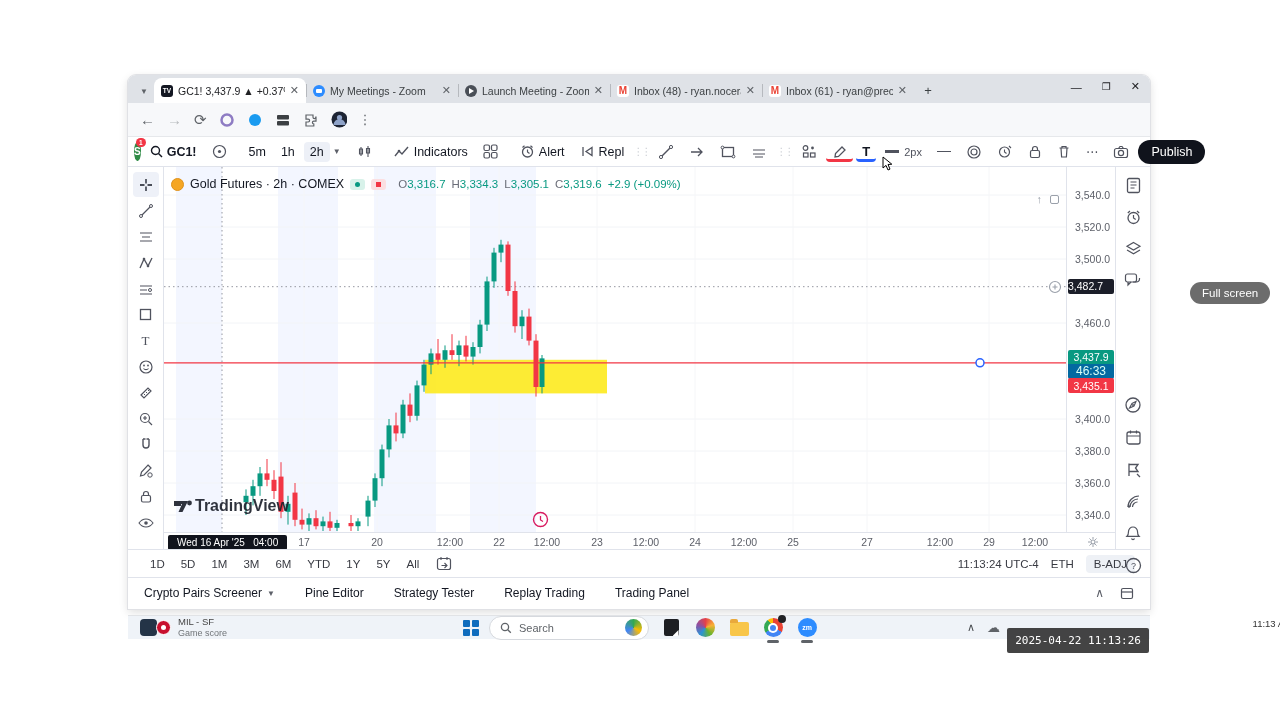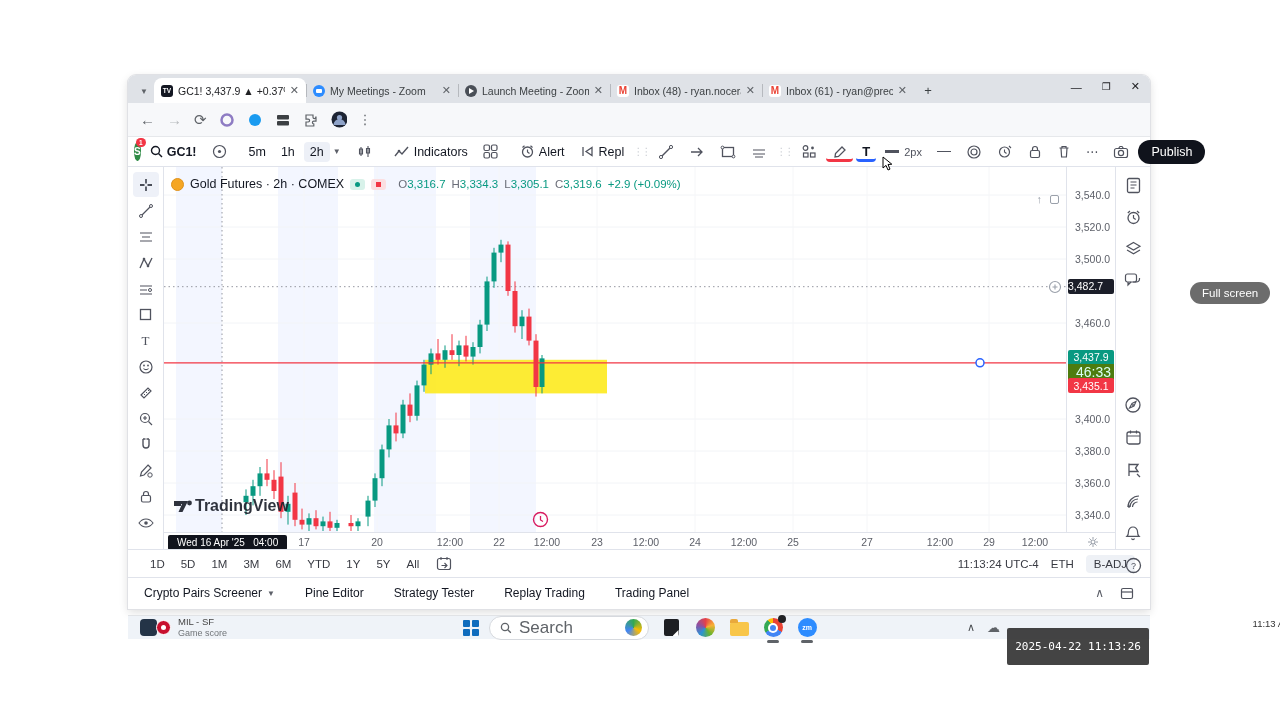--- a/index.html
+++ b/index.html
@@ -65,21 +65,21 @@
 .panesq{width:9px;height:9px;border:1.2px solid #9aa0aa;border-radius:2px}
 .replayjump{position:absolute;left:368px;top:344px;z-index:4}
 .crossplus{position:absolute;right:53px;top:113px;z-index:5}
 
 .paxis{position:absolute;right:0;top:0;width:49px;height:365px;border-left:1px solid #e0e3eb;background:#fff;font-size:10.5px;color:#5d6069;z-index:3}
 .ptick{position:absolute;right:5px}
 .plabel{position:absolute;left:1px;right:1px;color:#fff;border-radius:2px;font-size:10.5px}
 .plabel.black{background:#1b1e29;padding:1.5px 0}
 .lastlbl{position:absolute;left:1px;right:1px;border-radius:2px;overflow:hidden;text-align:center}
 .lastlbl .lp{background:#089981;color:#fff;font-size:10.5px;padding:1px 0}
-.lastlbl .cd{background:#4d7c0f;color:#d9fff5;font-size:14px;padding:0 8px 1px}
+.lastlbl .cd{background:#0369a1;color:#d9fff5;font-size:12px;padding:0 8px 1px}
 .linelbl{position:absolute;left:1px;right:1px;background:#f23645;color:#fff;border-radius:2px;font-size:10.5px;text-align:center;padding:1.5px 0}
 
 .taxis{position:absolute;left:0;top:365px;right:0;height:18px;border-top:1px solid #e0e3eb;background:#fff;font-size:10.5px;color:#5d6069}
 .ttick{position:absolute;top:3px;transform:translateX(-50%)}
 .datelbl{position:absolute;left:4px;top:2px;background:#10131c;color:#fff;font-size:10px;padding:2px 9px;border-radius:2px;white-space:pre;z-index:4}
 .axgear{position:absolute;right:16px;top:3px}
 
 .rsidebar{width:35px;border-left:1px solid #e0e3eb;display:flex;flex-direction:column;align-items:center;padding-top:10px;gap:15px;background:#fff}
 .rsep{width:22px;height:1px;background:#e0e3eb}
 
@@ -95,37 +95,37 @@
 .taskbar{position:absolute;left:128px;top:615px;width:1022px;height:24px;background:#eff3f8;border-top:1px solid #e1e3e6;display:flex;align-items:center}
 .widget{display:flex;align-items:center;gap:7px;padding-left:12px;width:220px}
 .wic1{width:17px;height:17px;background:#243447;border-radius:4px}
 .wic2{width:15px;height:15px;background:#c8102e;border-radius:50%;margin-left:-8px;border:1px solid #fff;display:flex;align-items:center;justify-content:center}
 .wic2::after{content:"";width:5px;height:5px;background:#fff;border-radius:50%}
 .wtexts{font-size:9.5px;color:#444;line-height:1.25}
 .wtexts .l2{color:#707478;font-size:9px}
 .tbcenter{display:flex;align-items:center;gap:10px;margin-left:115px}
 .winlogo{width:16px;height:16px;display:grid;grid-template-columns:7px 7px;grid-template-rows:7px 7px;gap:2px}
 .winlogo i{background:#0f6cbd;border-radius:1px}
-.searchpill{width:160px;height:24px;background:#fff;border:1px solid #d6d9de;border-radius:12px;display:flex;align-items:center;gap:7px;padding:0 6px 0 10px;font-size:17px;color:#5f6368}
+.searchpill{width:160px;height:24px;background:#fff;border:1px solid #d6d9de;border-radius:12px;display:flex;align-items:center;gap:7px;padding:0 6px 0 10px;font-size:11px;color:#5f6368}
 .searchglobe{margin-left:auto;width:17px;height:17px;border-radius:50%;background:conic-gradient(#34a853,#fbbc05,#4285f4,#34a853)}
 .tbic{width:24px;height:24px;display:flex;align-items:center;justify-content:center;position:relative}
 .active-dot::after{content:"";position:absolute;bottom:-3px;left:6px;right:6px;height:2.5px;border-radius:2px;background:#5f6368}
 .notep{width:15px;height:17px;background:#1d1f23;border-radius:2px;position:relative}
 .notep::after{content:"";position:absolute;right:0;bottom:0;width:6px;height:6px;background:#fff;clip-path:polygon(100% 0,100% 100%,0 100%)}
 .pinwheel{width:19px;height:19px;border-radius:50%;background:conic-gradient(#e5404a,#f9b234,#69b42d,#2a93d5,#8b51a5,#e5404a)}
 .folder{width:19px;height:14px;background:#f8c64a;border-radius:2px;position:relative;margin-top:3px}
 .folder::before{content:"";position:absolute;top:-3px;left:0;width:8px;height:4px;background:#e9a93c;border-radius:2px 2px 0 0}
 .chrome{width:19px;height:19px;border-radius:50%;background:conic-gradient(#ea4335 0 33%,#4285f4 33% 66%,#34a853 66% 90%,#fbbc05 90%);position:relative}
 .chrome::before{content:"";position:absolute;inset:4.5px;background:#fff;border-radius:50%}
 .chrome::after{content:"";position:absolute;inset:6.5px;background:#4285f4;border-radius:50%}
 .chrome .cbadge{position:absolute;top:-3px;right:-3px;width:8px;height:8px;background:#202124;border-radius:50%}
 .zoomapp{width:19px;height:19px;border-radius:50%;background:#2d8cff;color:#fff;font-size:7px;display:flex;align-items:center;justify-content:center;font-weight:bold}
 .tray{margin-left:auto;display:flex;align-items:center;gap:12px;padding-right:150px;color:#494c50;font-size:11px;position:relative;height:100%}
 .traytime{position:absolute;right:-142px;top:2px;font-size:9.5px;color:#333;text-align:right;line-height:1.2}
-.stamp{position:absolute;right:1px;top:12px;background:rgba(52,52,52,.92);color:#fff;font-family:"DejaVu Sans Mono",monospace;font-size:11px;padding:12px 8px;border-radius:2px;z-index:6}
+.stamp{position:absolute;right:1px;top:12px;background:rgba(52,52,52,.92);color:#fff;font-family:"DejaVu Sans Mono",monospace;font-size:11px;padding:6px 8px;border-radius:2px;z-index:6}
 .fstooltip{position:absolute;left:1190px;top:282px;background:rgba(100,100,100,.95);color:#fff;font-size:11.5px;padding:5px 12px;border-radius:14px;z-index:9}
 .cursor{position:absolute;left:882px;top:156px;z-index:10}
 </style>
 </head>
 <body>
 
 <div class="win">
 
   <div class="tabstrip">
     <div class="tabsearch">▼</div>

